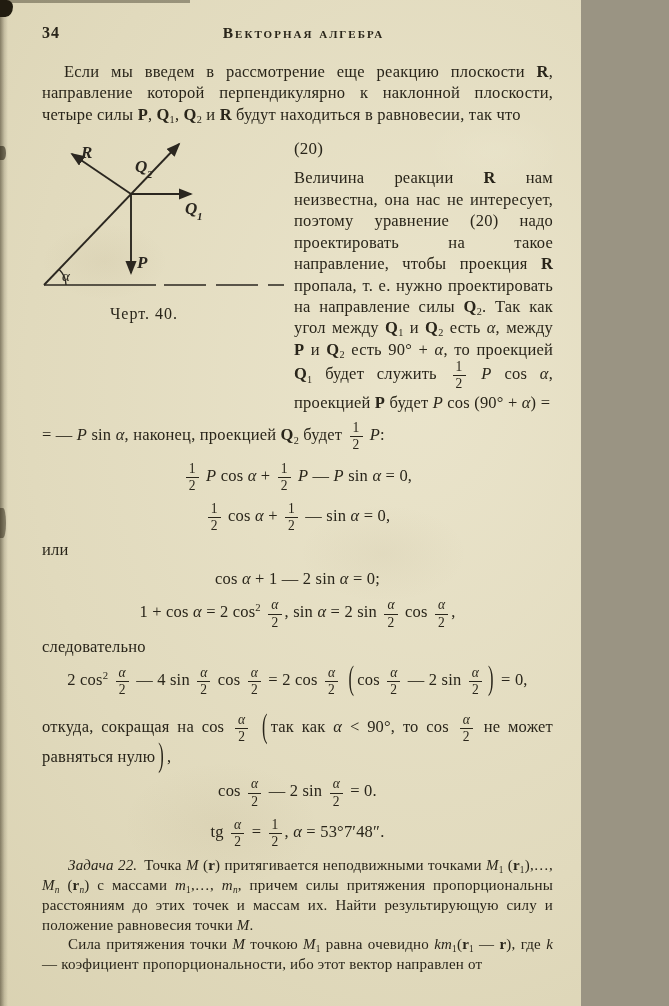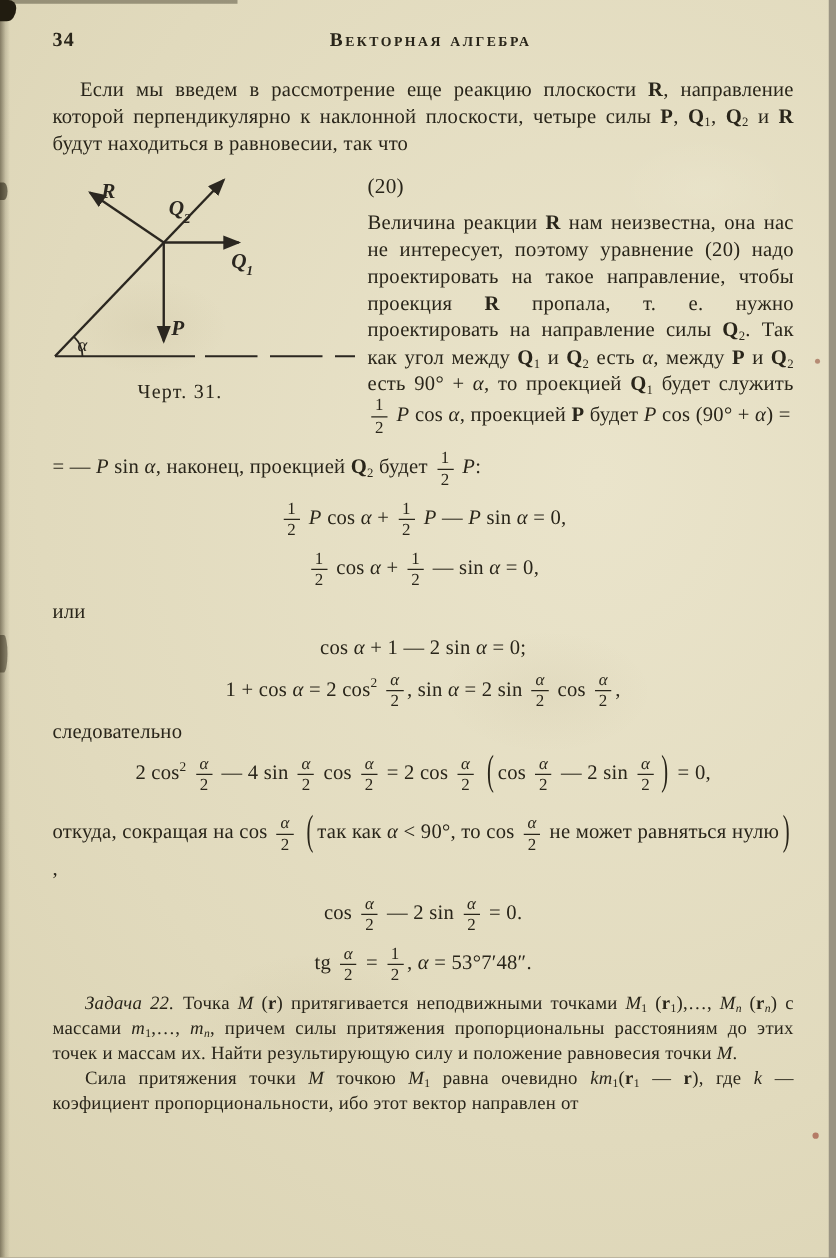--- a/index.html
+++ b/index.html
@@ -1,18 +1,18 @@
 <!DOCTYPE html>
 <html lang="ru"><head>
 <meta charset="utf-8">
 <style>
   html,body{margin:0;padding:0;}
   body{width:669px;background:#9a9483;}
   .page{
-    position:relative;width:663px;height:1006px;overflow:hidden;
+    position:relative;width:581px;height:1006px;overflow:hidden;
     background:radial-gradient(140% 110% at 72% 38%, #eae4cb 0%, #e1dabd 48%, #d7cfae 88%, #d0c8a5 100%);
     color:#29251a;
     font-family:"Liberation Serif","DejaVu Serif",serif;
     font-size:16.5px;
     letter-spacing:0.2px;
   }
   .page::before{
     content:"";position:absolute;inset:0;pointer-events:none;
     background:
       radial-gradient(90px 55px at 18% 26%, rgba(125,104,60,0.06), transparent 70%),
@@ -115,21 +115,21 @@
           <g fill="#2b2720" font-family="Liberation Serif, DejaVu Serif, serif" font-weight="bold" font-style="italic" font-size="17">
             <text x="43" y="19">R</text>
             <text x="97" y="33">Q</text>
             <text x="109" y="39" font-size="11">2</text>
             <text x="147" y="75">Q</text>
             <text x="159" y="81" font-size="11">1</text>
             <text x="99" y="129">P</text>
             <text x="24" y="142" font-weight="normal" font-size="15">α</text>
           </g>
         </svg>
-        <figcaption class="figcap">Черт. 31.</figcaption>
+        <figcaption class="figcap">Черт. 40.</figcaption>
       </figure>
 
       <div class="right-block">
         <div class="eq20row">
           <span class="eqnum">(20)</span>
         </div>
         <p class="wrap-par">Величина реакции <b class="vec">R</b> нам неизвестна, она нас не интересует, поэтому уравнение (20) надо проектировать на такое направление, чтобы проекция <b class="vec">R</b> пропала, т. е. нужно проектировать на направление силы <b class="vec">Q</b><sub>2</sub>. Так как угол между <b class="vec">Q</b><sub>1</sub> и <b class="vec">Q</b><sub>2</sub> есть <i>α</i>, между <b class="vec">P</b> и <b class="vec">Q</b><sub>2</sub> есть 90° + <i>α</i>, то проекцией <b class="vec">Q</b><sub>1</sub> будет служить <span class="frac">
               <span class="num">1</span>
               <span class="den">2</span>
             </span> <i>P</i> cos <i>α</i>, проекцией <b class="vec">P</b> будет <i>P</i> cos (90° + <i>α</i>) =</p>

